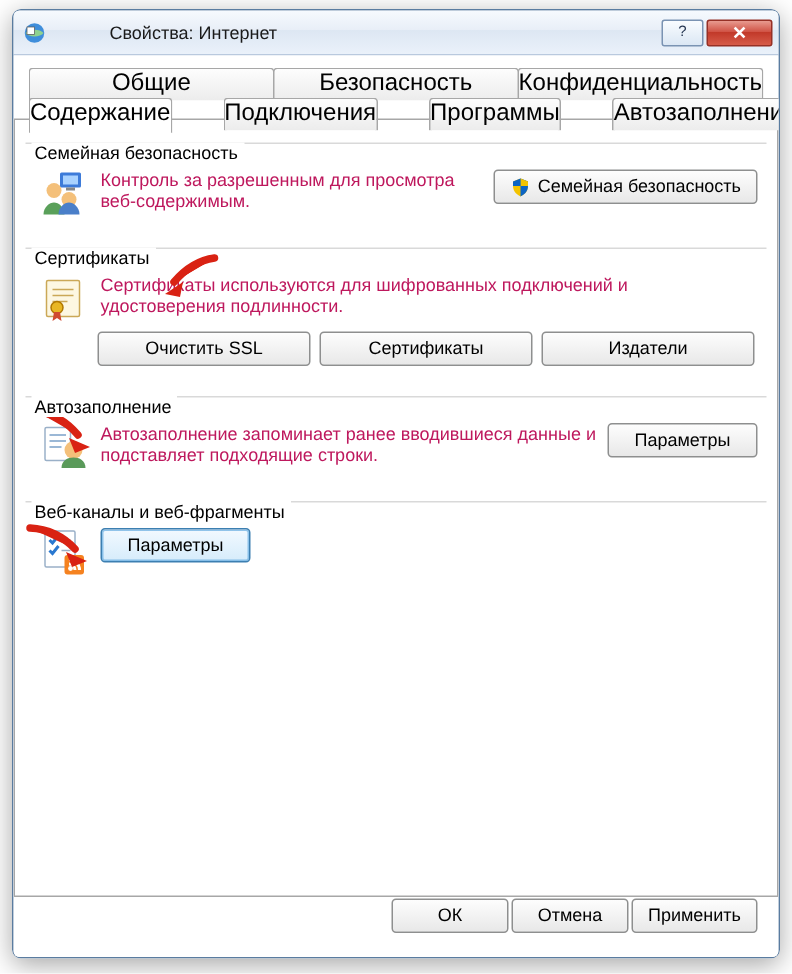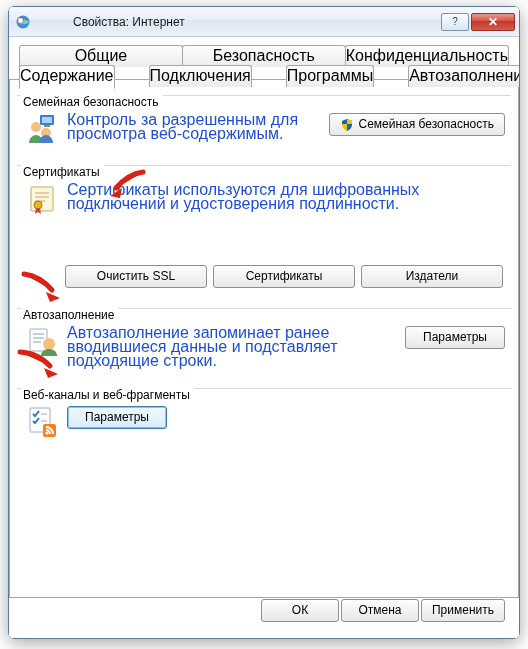--- a/index.html
+++ b/index.html
@@ -148,23 +148,23 @@
     align-items:flex-start;
     padding: 4px 2px 0 6px;
   }
   .g-icon {
     width: 32px; height: 32px;
     flex: 0 0 32px;
     margin-right: 8px;
   }
   .g-text {
     flex:1;
-    font-size:16px;
+    font-size:12px;
     line-height: 14px;
-    color:#1d4ed8;
+    color:#be185d;
     padding-right: 6px;
   }
   .g-side {
     flex: 0 0 auto;
   }
   .btn {
     display:inline-block;
     min-width: 100px;
     height: 23px;
     border: 1px solid #8e8f8f;
@@ -183,21 +183,21 @@
   .btn.highlight {
     border-color: #3c7fb1;
     box-shadow: 0 0 0 1px rgba(80,160,220,0.6) inset;
     background: linear-gradient(#f2f9ff,#d6ecfb);
   }
   .btn-row {
     display:flex;
     gap: 6px;
     padding: 6px 4px 0 44px;
   }
-  .btn-row .btn { flex:1; min-width:0;margin-top:44px; }
+  .btn-row .btn { flex:1; min-width:0; }
 
   
   .dlg-buttons {
     position:absolute;
     right: 14px; bottom: 16px;
     display:flex; gap:2px;
   }
   .dlg-buttons .btn { min-width: 78px; }
 
   

